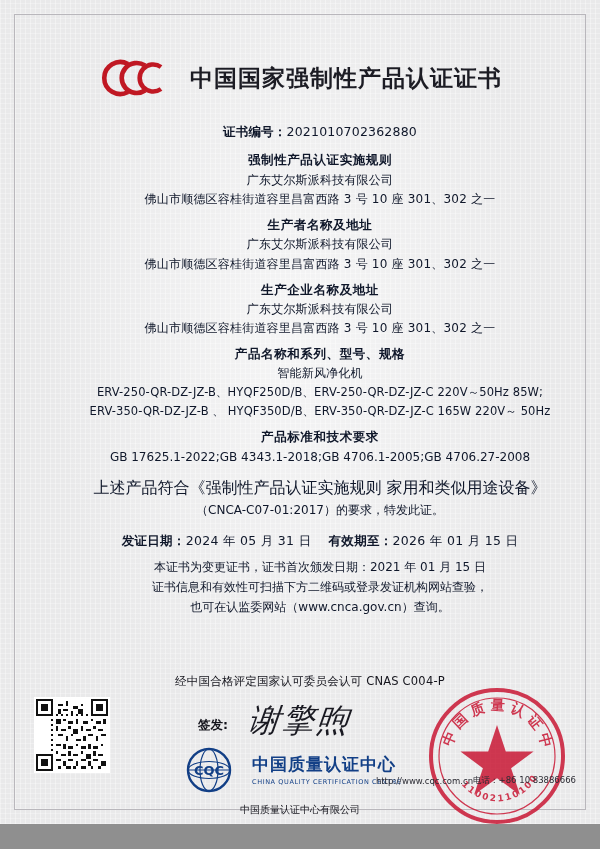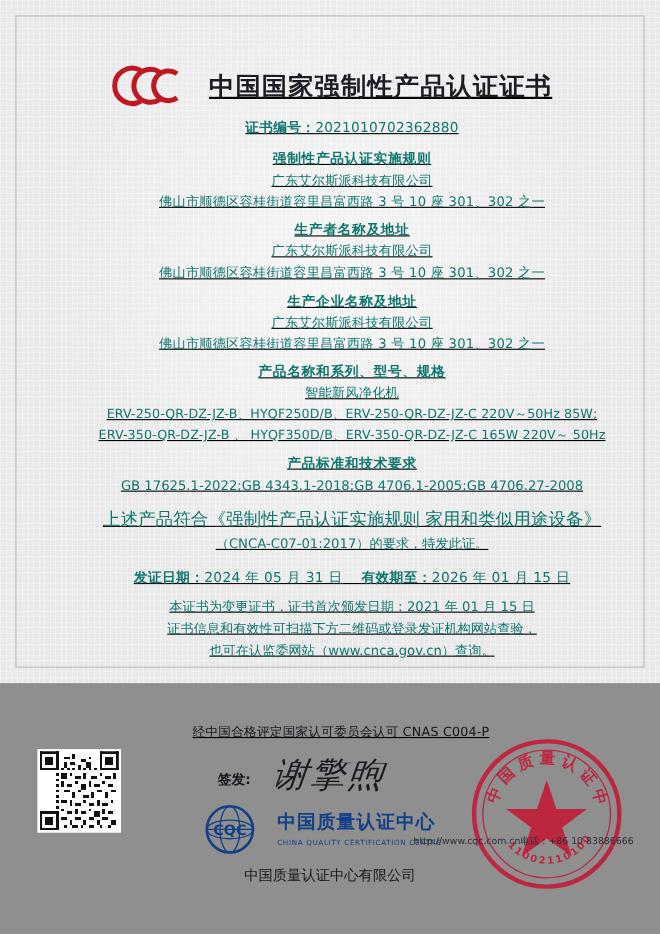--- a/index.html
+++ b/index.html
@@ -9,24 +9,23 @@
   }
   body {
     width: 600px;
     height: 849px;
     font-family: "DejaVu Sans", "Liberation Sans", sans-serif;
     overflow: hidden;
   }
   .page {
     position: relative;
     width: 600px;
-    height: 621px;
+    height: 824px;
     background: #e9e9ea;
     box-sizing: border-box;
-    text-decoration: underline;
   }
   
   .page::before {
     content: "";
     position: absolute;
     inset: 0;
     background:
       radial-gradient(ellipse at 50% 40%, rgba(255,255,255,0.55), rgba(255,255,255,0) 60%),
       repeating-linear-gradient(90deg, rgba(255,255,255,0.35) 0 1px, rgba(0,0,0,0) 1px 5px),
       repeating-linear-gradient(0deg, rgba(255,255,255,0.28) 0 1px, rgba(0,0,0,0) 1px 5px);
@@ -63,23 +62,23 @@
     font-family: "DejaVu Sans", "Liberation Sans", sans-serif;
     font-size: 23px;
     font-weight: bold;
     color: #1c1c24;
     letter-spacing: 1px;
     white-space: nowrap;
   }
 
   
   .body-block {
-    margin-top: 6px;
+    margin-top: 22px;
     text-align: center;
-    color: #0f766e;
+    color: #0f172a;
     font-size: 12.5px;
     line-height: 1.55;
     padding-left: 40px;
   }
   .cert-no {
     font-size: 12.5px;
     margin-bottom: 9px;
     letter-spacing: 0.2px;
   }
   .cert-no .label { font-weight: bold; }
@@ -199,21 +198,21 @@
     font-size: 6.5px;
     color: #123f86;
     letter-spacing: 0.6px;
     margin-top: 4px;
   }
   .issuer {
     position: absolute;
     left: 0; right: 0;
     top: 110px;
     text-align: center;
-    font-size: 13px;
+    font-size: 10px;
     color: #14141c;
   }
 
   
   .seal {
     position: absolute;
     right: 28px;
     top: -12px;
     width: 150px;
     height: 150px;

